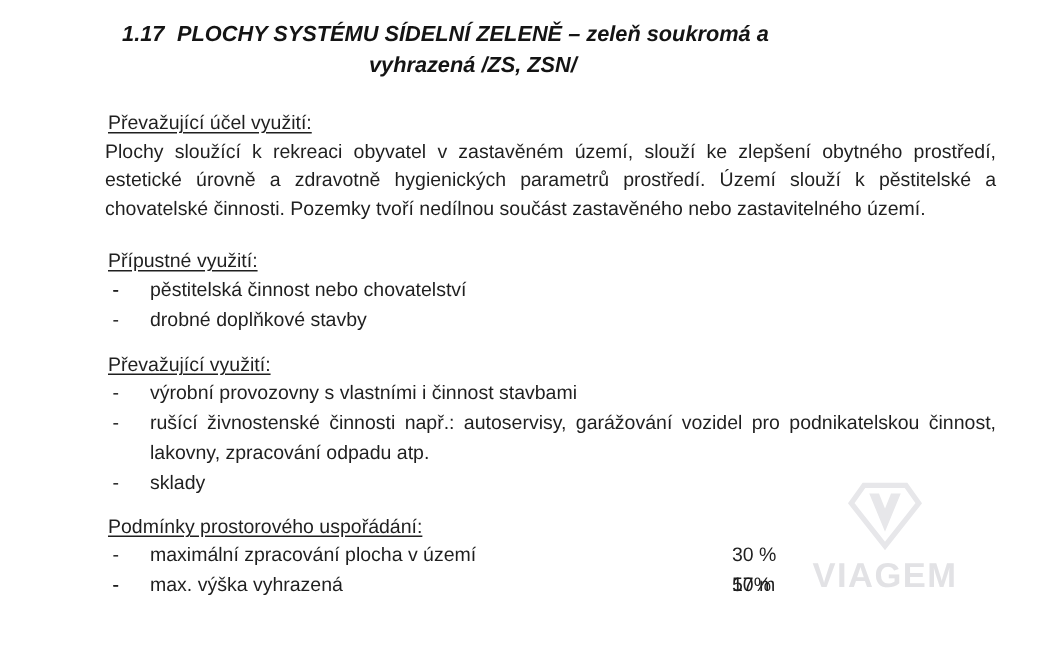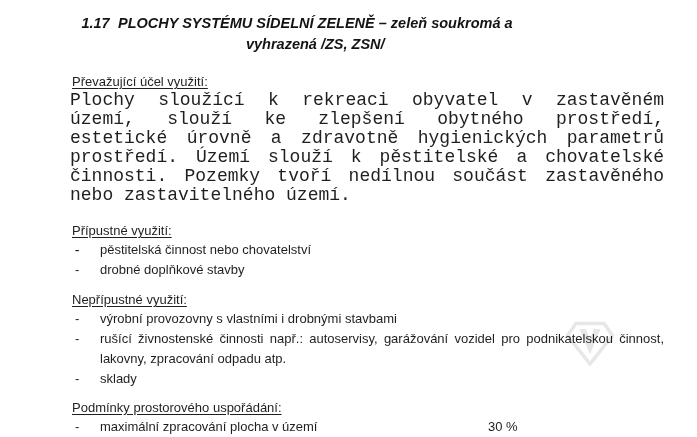--- a/index.html
+++ b/index.html
@@ -22,23 +22,22 @@
   .h-num{width:45px;flex:none;}
   .h-line{display:block;}
   
   .sec-title{
     font-size:13px;line-height:19px;
     margin-left:2px;
     text-decoration:underline;
     text-underline-offset:2px;
   }
   .para{
-    margin:0;font-size:18px;line-height:19px;
+    margin:0;font-size:13px;line-height:19px;
     text-align:justify;
-    font-family:Liberation Mono, monospace;
   }
   .sec-1{margin-top:17px;}
   .sec-2{margin-top:16px;}
   .sec-3{margin-top:10px;}
   .sec-4{margin-top:9px;}
   .li{
     position:relative;
     font-size:13px;line-height:20px;
     padding-left:30px;
   }
@@ -64,20 +63,21 @@
 </head>
 <body>
 
 <div class="page">
 
   <div class="watermark">
     <svg width="50" height="47" viewBox="0 0 100 92" aria-hidden="true">
       <path d="M22 6 L78 6 L95 30 L50 87 L5 30 Z" fill="none" stroke="#e7e7ea" stroke-width="7"></path>
       <path d="M29 17 L50 68 L71 17 L58 17 L50 37 L42 17 Z" fill="#e7e7ea"></path>
     </svg>
+    <div class="wm-text">VIAGEM</div>
   </div>
 
   <div class="content">
 
     <div class="doc-heading">
       <span class="h-num">1.17</span>
       <span class="h-text">
         <span class="h-line">PLOCHY SYSTÉMU SÍDELNÍ ZELENĚ – zeleň soukromá a</span>
         <span class="h-line">vyhrazená /ZS, ZSN/</span>
       </span>
@@ -97,24 +97,24 @@
         <span class="dash">-</span>
         <span>pěstitelská činnost nebo chovatelství</span>
       </div>
       <div class="li">
         <span class="dash">-</span>
         <span>drobné doplňkové stavby</span>
       </div>
     </div>
 
     <div class="sec-3">
-      <div class="sec-title">Nepřípustné využití:</div>
+      <div class="sec-title">Převažující využití:</div>
       <div class="li">
         <span class="dash">-</span>
-        <span>výrobní provozovny s vlastními i drobnými stavbami</span>
+        <span>výrobní provozovny s vlastními i činnost stavbami</span>
       </div>
       <div class="li wrap2">
         <span class="dash">-</span>
         <span>rušící živnostenské činnosti např.: autoservisy, garážování vozidel pro podnikatelskou činnost, lakovny, zpracování odpadu atp.</span>
       </div>
       <div class="li">
         <span class="dash">-</span>
         <span>sklady</span>
       </div>
     </div>

